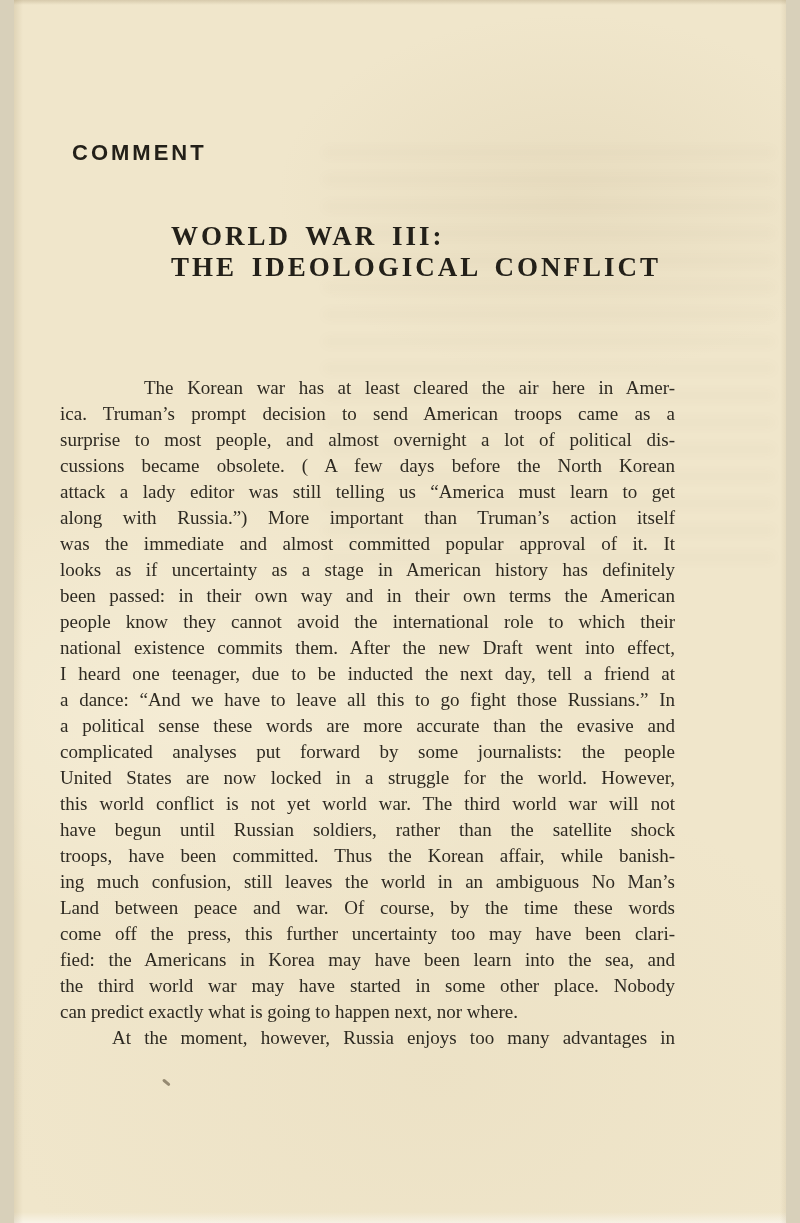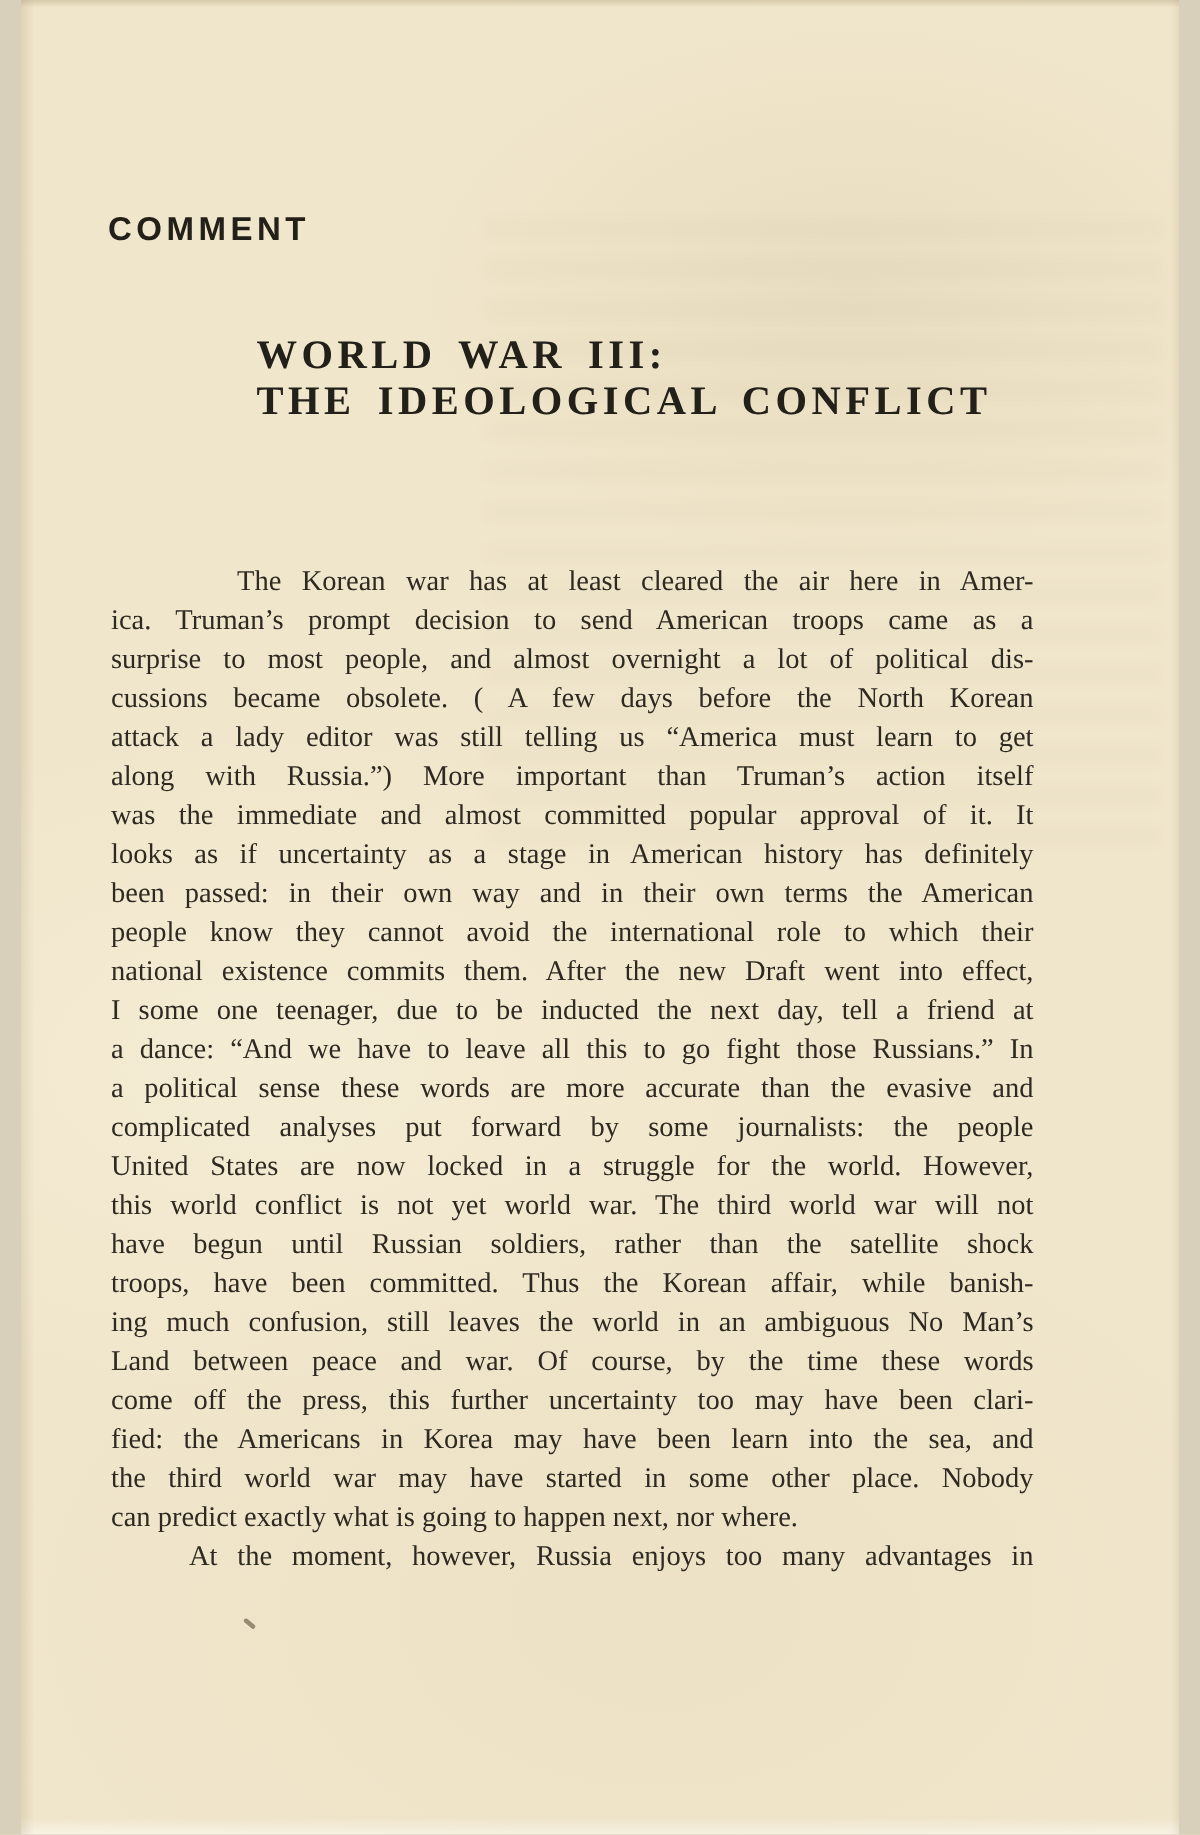--- a/index.html
+++ b/index.html
@@ -57,21 +57,21 @@
     font-family: Liberation Serif, serif;
     font-weight: 700;
     font-size: 27px;
     line-height: 31px;
     letter-spacing: 3px;
     word-spacing: 5px;
     color: #232019;
   }
   .bodytext {
     position: absolute;
-    left: 60px;
+    left: 46px;
     top: 375px;
     width: 615px;
     font-size: 19px;
     line-height: 26px;
   }
   .bodyline {
     text-align: justify;
     text-align-last: justify;
     white-space: normal;
   }
@@ -108,21 +108,21 @@
       <div class="bodyline ">ica. Truman’s prompt decision to send American troops came as a</div>
       <div class="bodyline ">surprise to most people, and almost overnight a lot of political dis-</div>
       <div class="bodyline ">cussions became obsolete. ( A few days before the North Korean</div>
       <div class="bodyline ">attack a lady editor was still telling us “America must learn to get</div>
       <div class="bodyline ">along with Russia.”) More important than Truman’s action itself</div>
       <div class="bodyline ">was the immediate and almost committed popular approval of it. It</div>
       <div class="bodyline ">looks as if uncertainty as a stage in American history has definitely</div>
       <div class="bodyline ">been passed: in their own way and in their own terms the American</div>
       <div class="bodyline ">people know they cannot avoid the international role to which their</div>
       <div class="bodyline ">national existence commits them. After the new Draft went into effect,</div>
-      <div class="bodyline ">I some one teenager, due to be inducted the next day, tell a friend at</div>
+      <div class="bodyline ">I heard one teenager, due to be inducted the next day, tell a friend at</div>
       <div class="bodyline ">a dance: “And we have to leave all this to go fight those Russians.” In</div>
       <div class="bodyline ">a political sense these words are more accurate than the evasive and</div>
       <div class="bodyline ">complicated analyses put forward by some journalists: the people</div>
       <div class="bodyline ">United States are now locked in a struggle for the world. However,</div>
       <div class="bodyline ">this world conflict is not yet world war. The third world war will not</div>
       <div class="bodyline ">have begun until Russian soldiers, rather than the satellite shock</div>
       <div class="bodyline ">troops, have been committed. Thus the Korean affair, while banish-</div>
       <div class="bodyline ">ing much confusion, still leaves the world in an ambiguous No Man’s</div>
       <div class="bodyline ">Land between peace and war. Of course, by the time these words</div>
       <div class="bodyline ">come off the press, this further uncertainty too may have been clari-</div>

